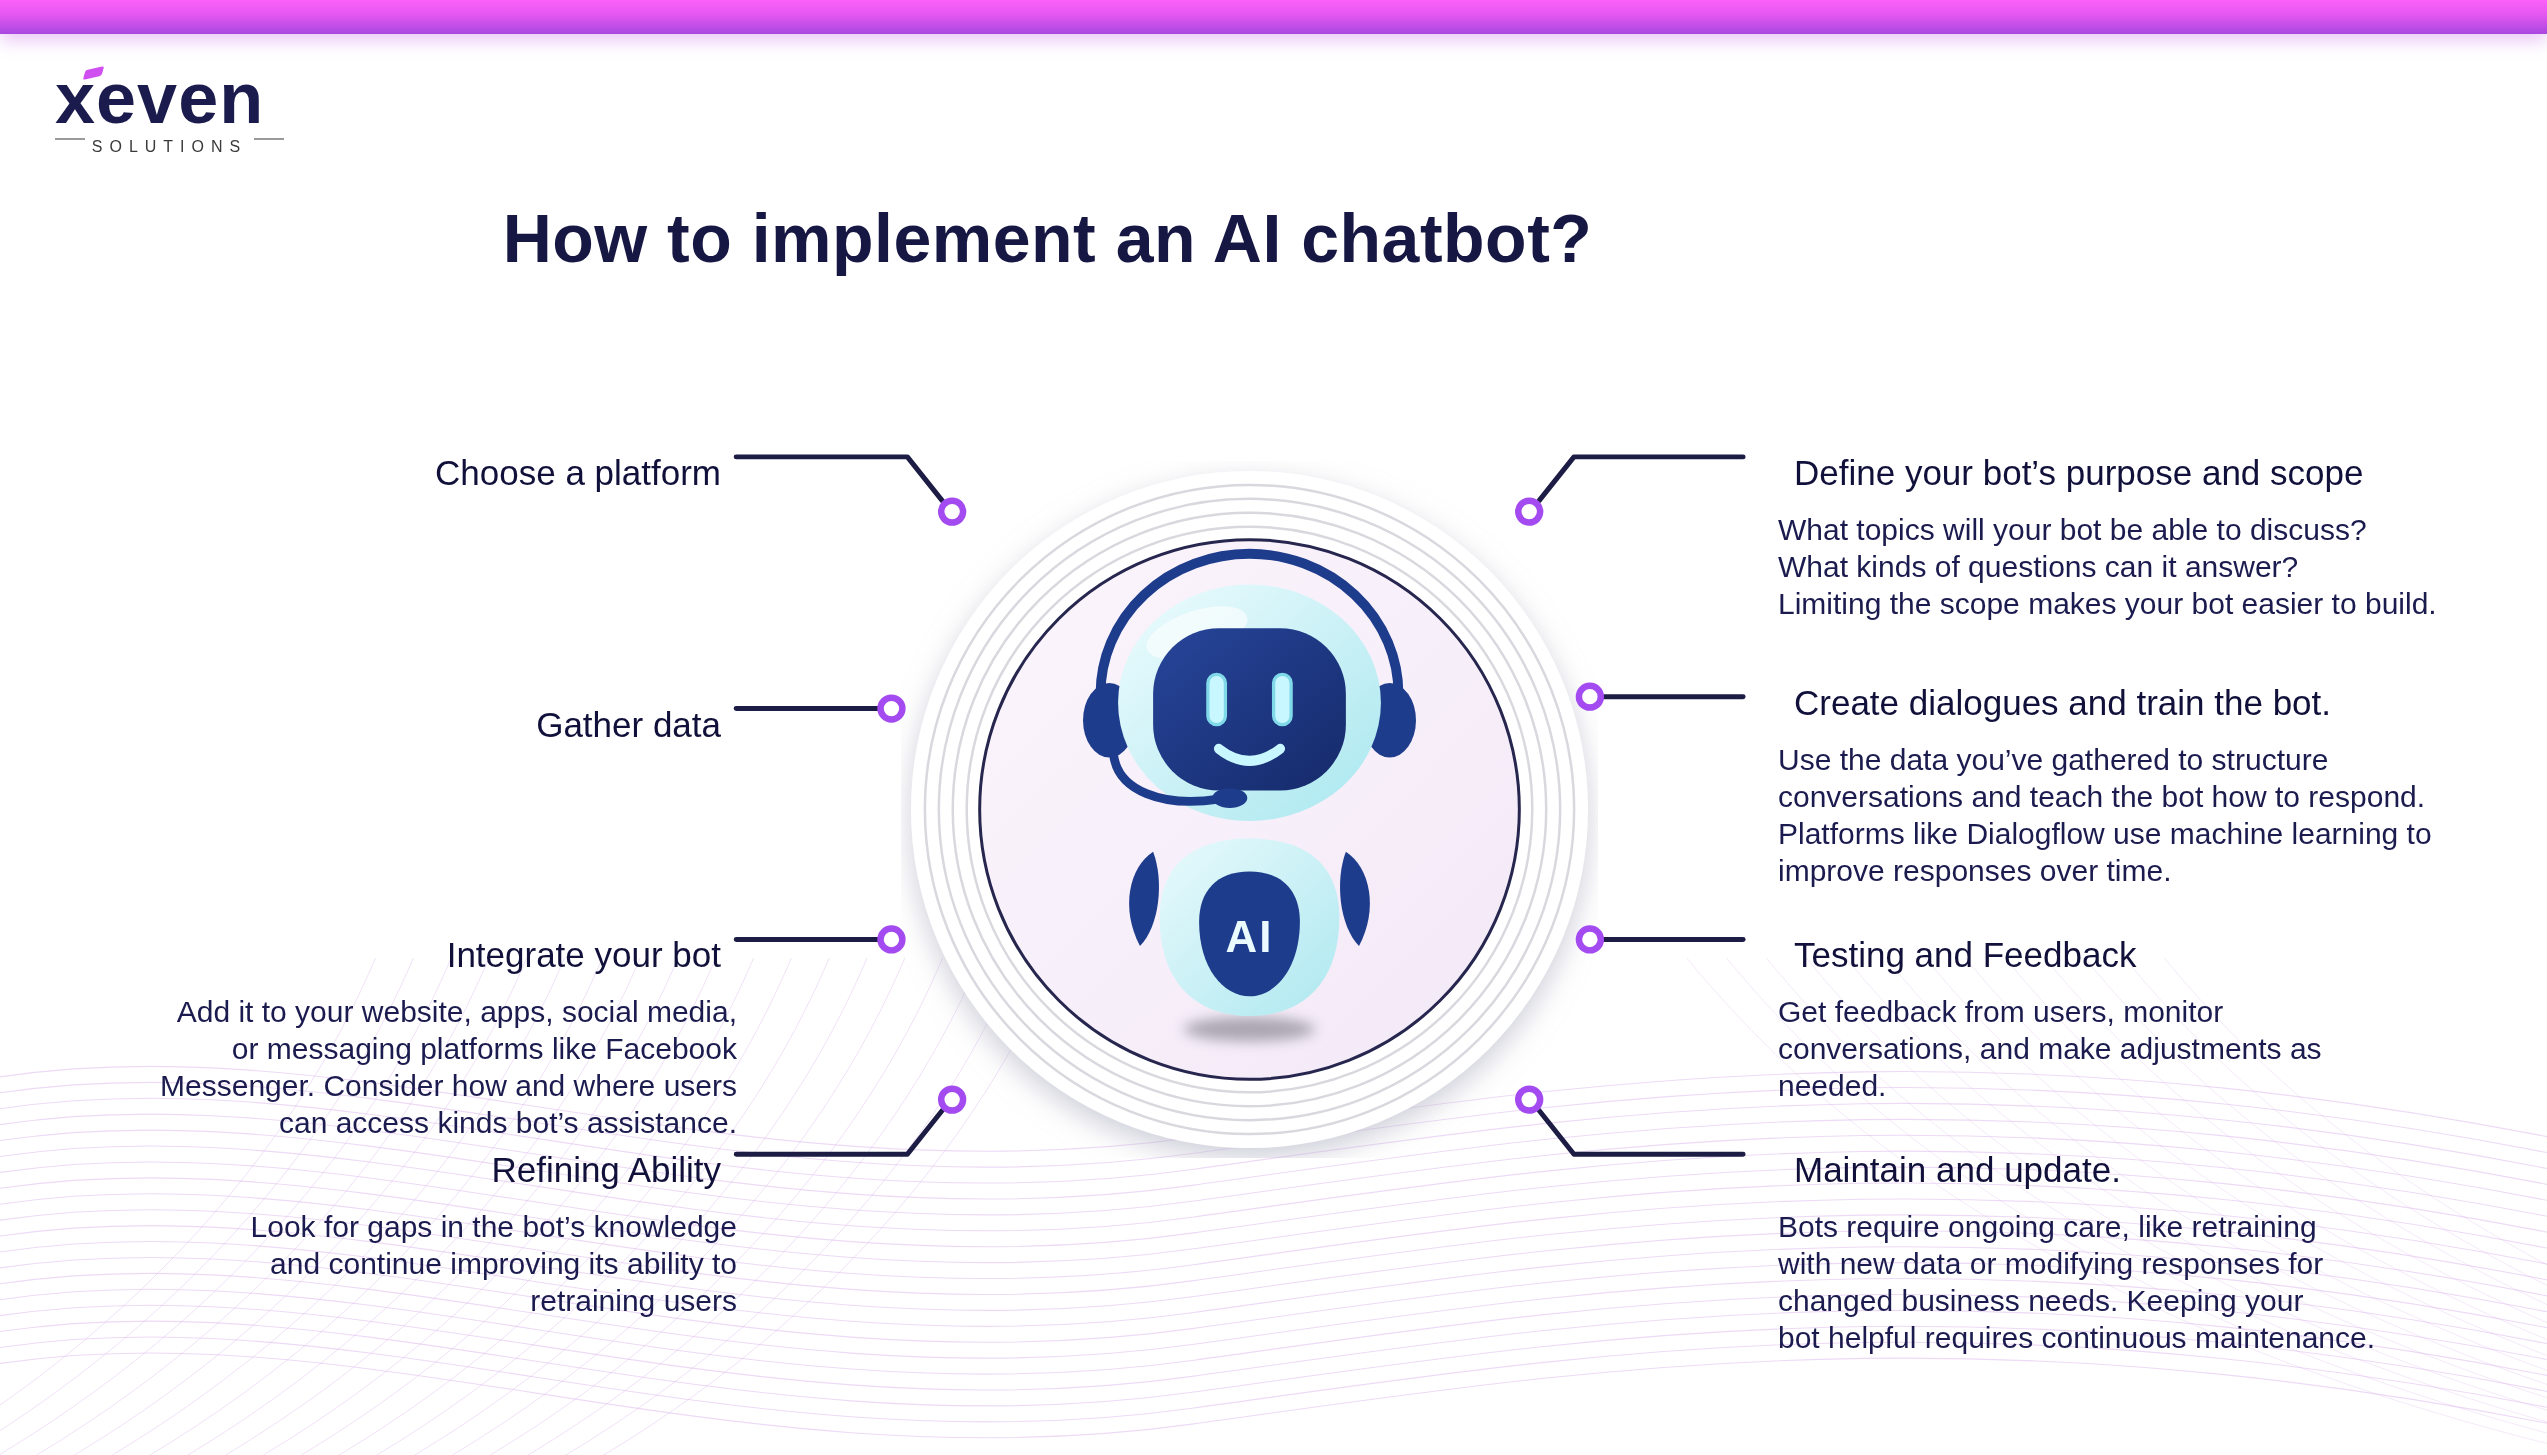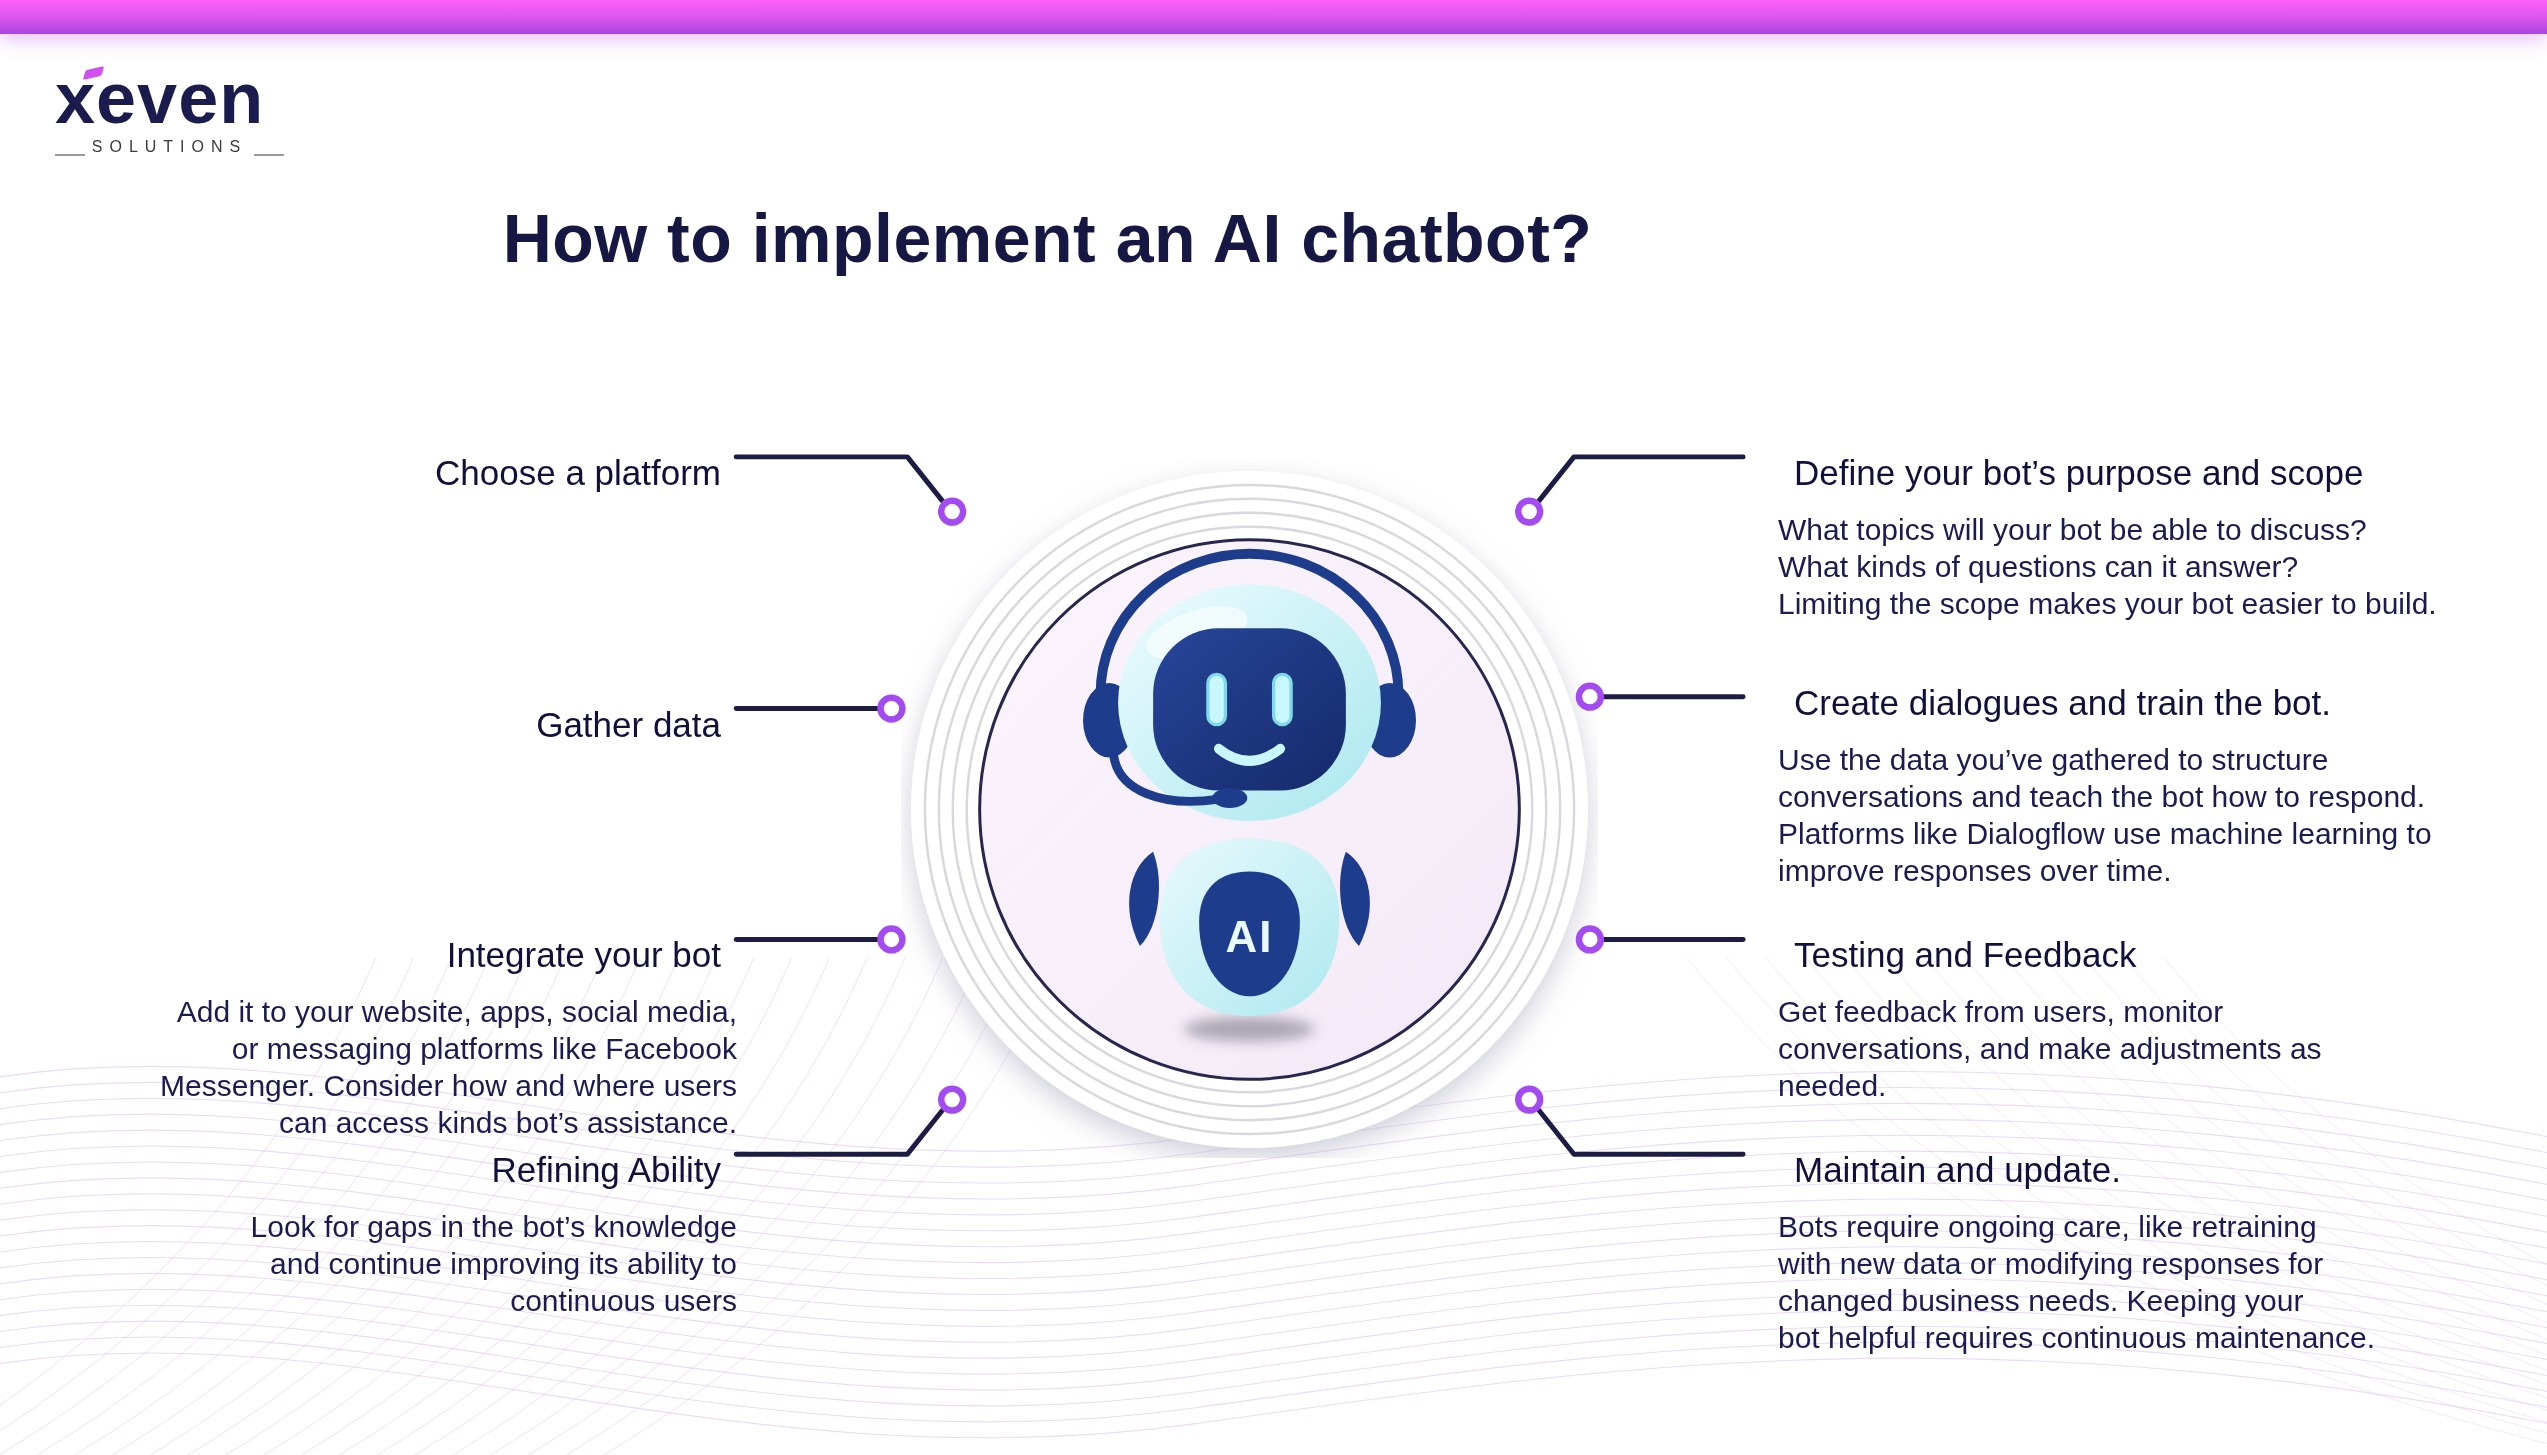--- a/index.html
+++ b/index.html
@@ -9,21 +9,21 @@
   
   .topbar{position:absolute;left:0;top:0;width:2547px;height:34px;
     background:linear-gradient(180deg,#fc60fa 0%,#e257f0 45%,#a847e0 100%);
     box-shadow:0 6px 18px rgba(205,120,235,.45);}
 
   
   .logo{position:absolute;left:55px;top:66px;width:259px;}
   .logo-word{font-size:72px;font-weight:700;color:#1b1b4d;letter-spacing:1px;line-height:64px;}
   .logo-accent{position:absolute;left:30px;top:2px;width:17px;height:10px;
     background:#cf4ff0;border-radius:2px;transform:skewX(-28deg) rotate(-14deg);}
-  .tagline{display:flex;align-items:flex-end;gap:7px;margin-top:8px;width:229px;}
+  .tagline{display:flex;align-items:flex-start;gap:7px;margin-top:8px;width:229px;}
   .tagline .tag-line{height:2px;flex:1;background:#9a9a9a;}
   .tagline .tag-text{font-size:16px;letter-spacing:7px;color:#3a3a3a;font-weight:400;}
 
   
   .page-title{position:absolute;left:0;top:199px;width:2095px;text-align:center;
     font-size:68px;font-weight:700;color:#171744;letter-spacing:0.5px;}
 
   
   .step{position:absolute;}
   .step.left{width:697px;left:40px;text-align:right;}
@@ -215,21 +215,21 @@
   <h3>Integrate your bot</h3>
   <p>Add it to your website, apps, social media,
 or messaging platforms like Facebook
 Messenger. Consider how and where users
 can access kinds bot’s assistance.</p>
 </div>
 <div class="step left" style="top:1132px">
   <h3>Refining Ability</h3>
   <p>Look for gaps in the bot’s knowledge
 and continue improving its ability to
-continuous users</p>
+retraining users</p>
 </div>
 
 <div class="step right" style="top:435px">
   <h3>Define your bot’s purpose and scope</h3>
   <p>What topics will your bot be able to discuss?
 What kinds of questions can it answer?
 Limiting the scope makes your bot easier to build.</p>
 </div>
 <div class="step right" style="top:665px">
   <h3>Create dialogues and train the bot.</h3>

